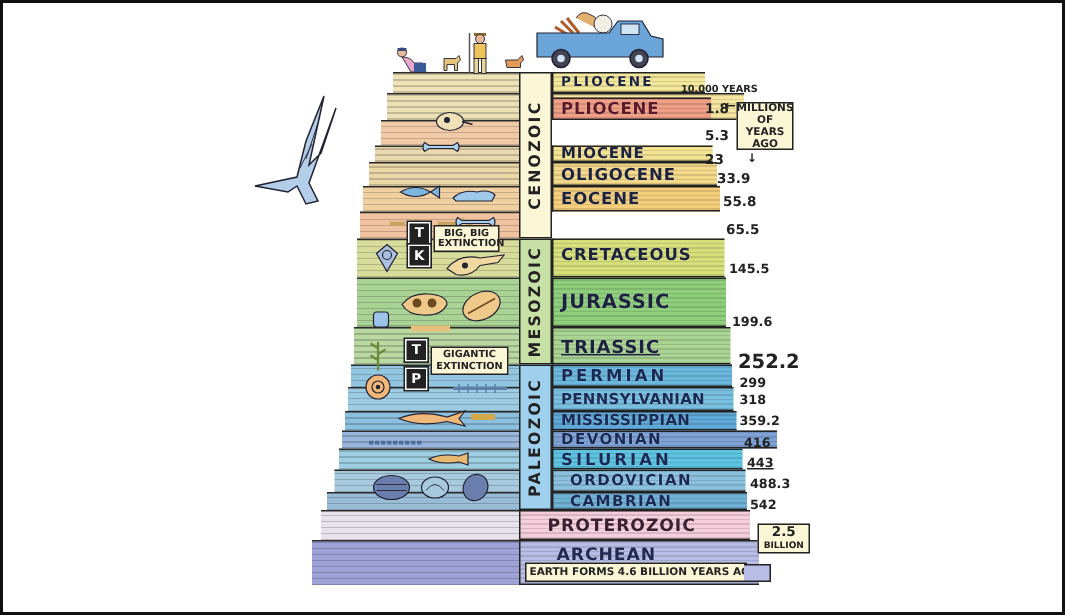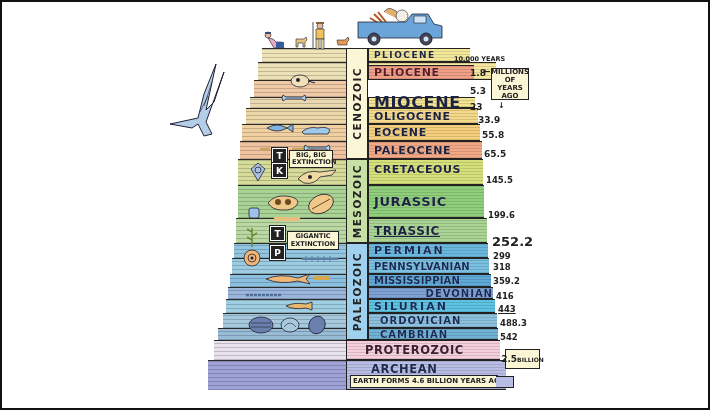--- a/index.html
+++ b/index.html
@@ -187,50 +187,47 @@
   <div class="period" style="top:48px;height:14px;width:102px;background-color:#f3e79a;">
       <span class="period-label" style="font-size:9px;letter-spacing:1.5px;">PLIOCENE</span>
     </div>
   <div class="period" style="top:62px;height:18px;width:128px;background-color:#f6e7a0;">
       <span class="period-label">PLEISTOCENE</span>
     </div>
   <div class="period" style="top:65px;height:15px;width:106px;background-color:#ef9f86;">
       <span class="period-label" style="color:#5a1a2a;">PLIOCENE</span>
     </div>
   <div class="period" style="top:97px;height:11px;width:107px;background-color:#f4e391;">
-      <span class="period-label" style="font-size:16px;">MIOCENE</span>
+      <span class="period-label" style="font-size:10px;">MIOCENE</span>
     </div>
   <div class="period" style="top:108px;height:16px;width:110px;background-color:#f5d98a;">
       <span class="period-label">OLIGOCENE</span>
     </div>
   <div class="period" style="top:124px;height:17px;width:112px;background-color:#f6cf7c;">
       <span class="period-label">EOCENE</span>
     </div>
-  <div class="period" style="top:141px;height:18px;width:114px;background-color:#f2a885;">
-      <span class="period-label">PALEOCENE</span>
-    </div>
   <div class="period" style="top:159px;height:26px;width:115px;background-color:#d6e07a;">
       <span class="period-label" style="margin-top:-6px;">CRETACEOUS</span>
     </div>
   <div class="period" style="top:185px;height:33px;width:116px;background-color:#8fcf7c;">
       <span class="period-label" style="font-size:13px;">JURASSIC</span>
     </div>
   <div class="period" style="top:218px;height:25px;width:119px;background-color:#a9d493;">
       <span class="period-label" style="font-size:12px;text-decoration:underline;">TRIASSIC</span>
     </div>
   <div class="period" style="top:243px;height:15px;width:120px;background-color:#6ab7de;">
       <span class="period-label dark" style="letter-spacing:2px;">PERMIAN</span>
     </div>
   <div class="period" style="top:258px;height:16px;width:121px;background-color:#79bfe0;">
       <span class="period-label dark" style="font-size:10px;letter-spacing:0.2px;">PENNSYLVANIAN</span>
     </div>
   <div class="period" style="top:274px;height:13px;width:123px;background-color:#5ea9d8;">
       <span class="period-label dark" style="font-size:10px;letter-spacing:0.2px;">MISSISSIPPIAN</span>
     </div>
-  <div class="period" style="top:287px;height:12px;width:125px;background-color:#7ea2d6;justify-content:flex-end;">
+  <div class="period" style="top:287px;height:12px;width:150px;background-color:#7ea2d6;">
       <span class="period-label dark" style="font-size:10px;letter-spacing:1px;">DEVONIAN</span>
     </div>
   <div class="period" style="top:299px;height:14px;width:127px;background-color:#5cc3e1;">
       <span class="period-label dark" style="letter-spacing:2px;">SILURIAN</span>
     </div>
   <div class="period" style="top:313px;height:15px;width:129px;background-color:#8cc1de;">
       <span class="period-label dark" style="font-size:10px;letter-spacing:1px;padding-left:6px;">ORDOVICIAN</span>
     </div>
   <div class="period" style="top:328px;height:12px;width:130px;background-color:#6fb2d6;">
       <span class="period-label dark" style="font-size:10px;letter-spacing:1px;padding-left:6px;">CAMBRIAN</span>
@@ -263,18 +260,18 @@
     <span class="age" style="left:496px;top:291px;font-size:8.5px;">416</span>
     <span class="age" style="left:498px;top:304px;font-size:8.5px;text-decoration:underline;">443</span>
     <span class="age" style="left:500px;top:318px;font-size:8.5px;">488.3</span>
     <span class="age" style="left:500px;top:332px;font-size:8.5px;">542</span>
   </div>
 
   <span class="age" style="left:483px;top:66px;font-size:9px;">←</span>
   <div class="callout" style="left:491px;top:68px;width:38px;height:32px;padding:1px 2px;font-size:7px;line-height:8px;display:flex;align-items:center;justify-content:center;box-sizing:border-box;">MILLIONS OF YEARS AGO</div>
   <span class="age" style="left:498px;top:101px;font-size:8px;">↓</span>
 
-  <div class="callout" style="left:505px;top:349px;width:33px;height:18px;display:flex;align-items:center;justify-content:center;">
+  <div class="callout" style="left:505px;top:349px;width:33px;height:18px;display:flex;flex-direction:column;align-items:center;justify-content:center;">
     <span style="font-size:9px;line-height:9px;">2.5</span>
     <span style="font-size:6px;line-height:7px;">BILLION</span>
   </div>
 
 </div>
 
 </body></html>

